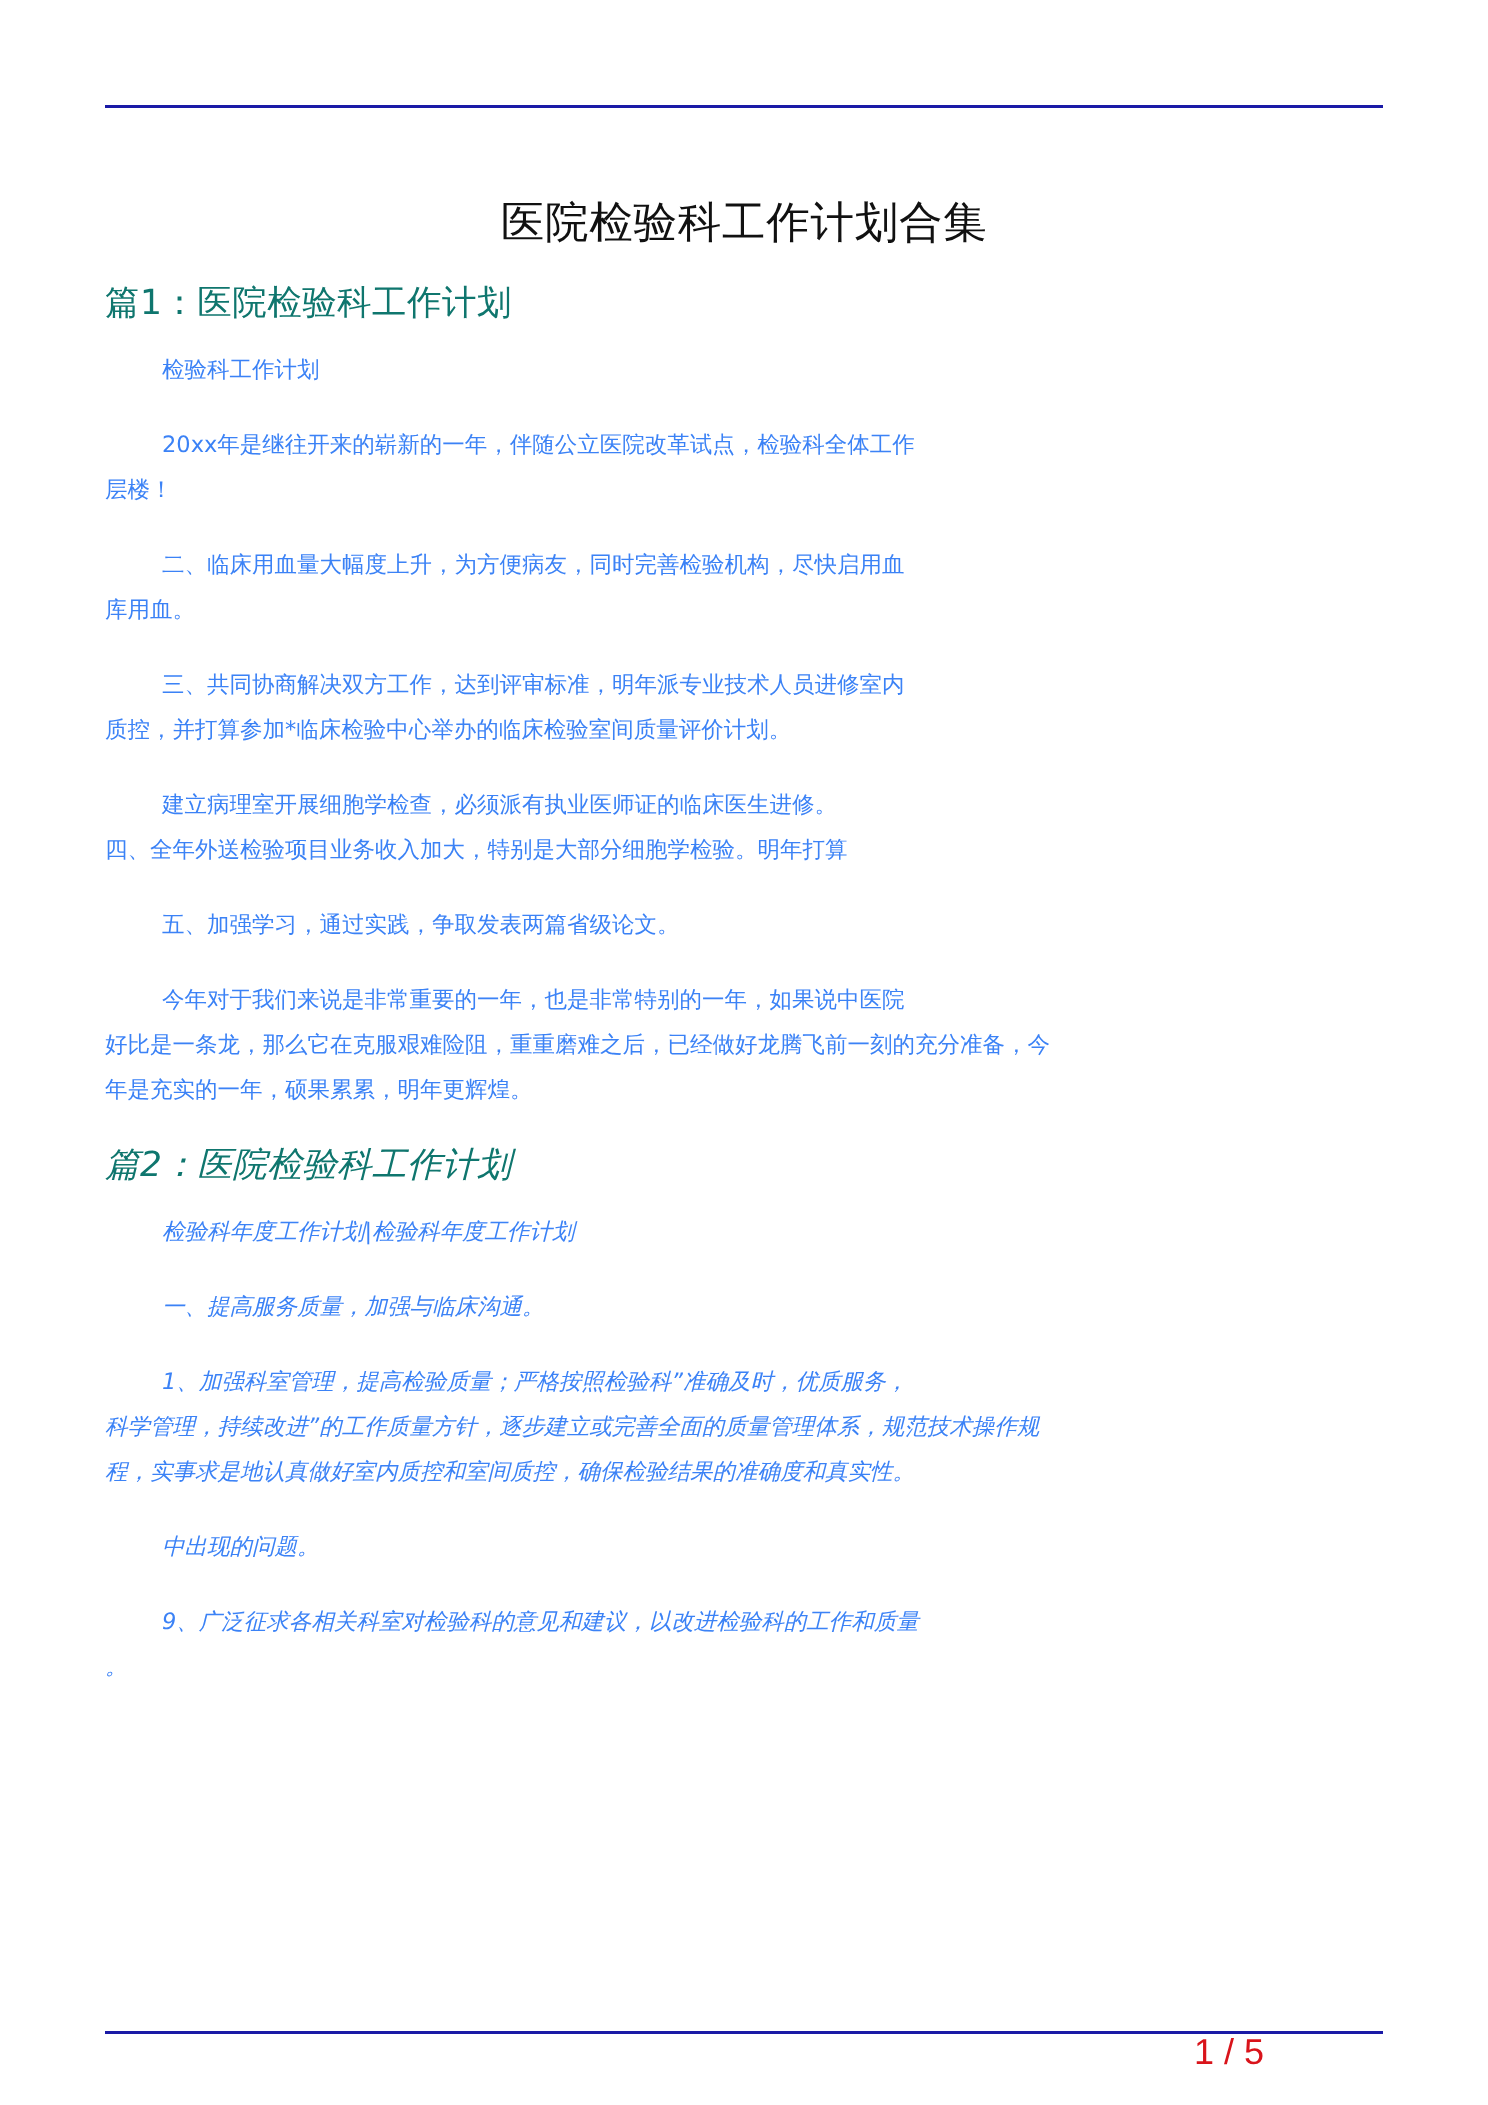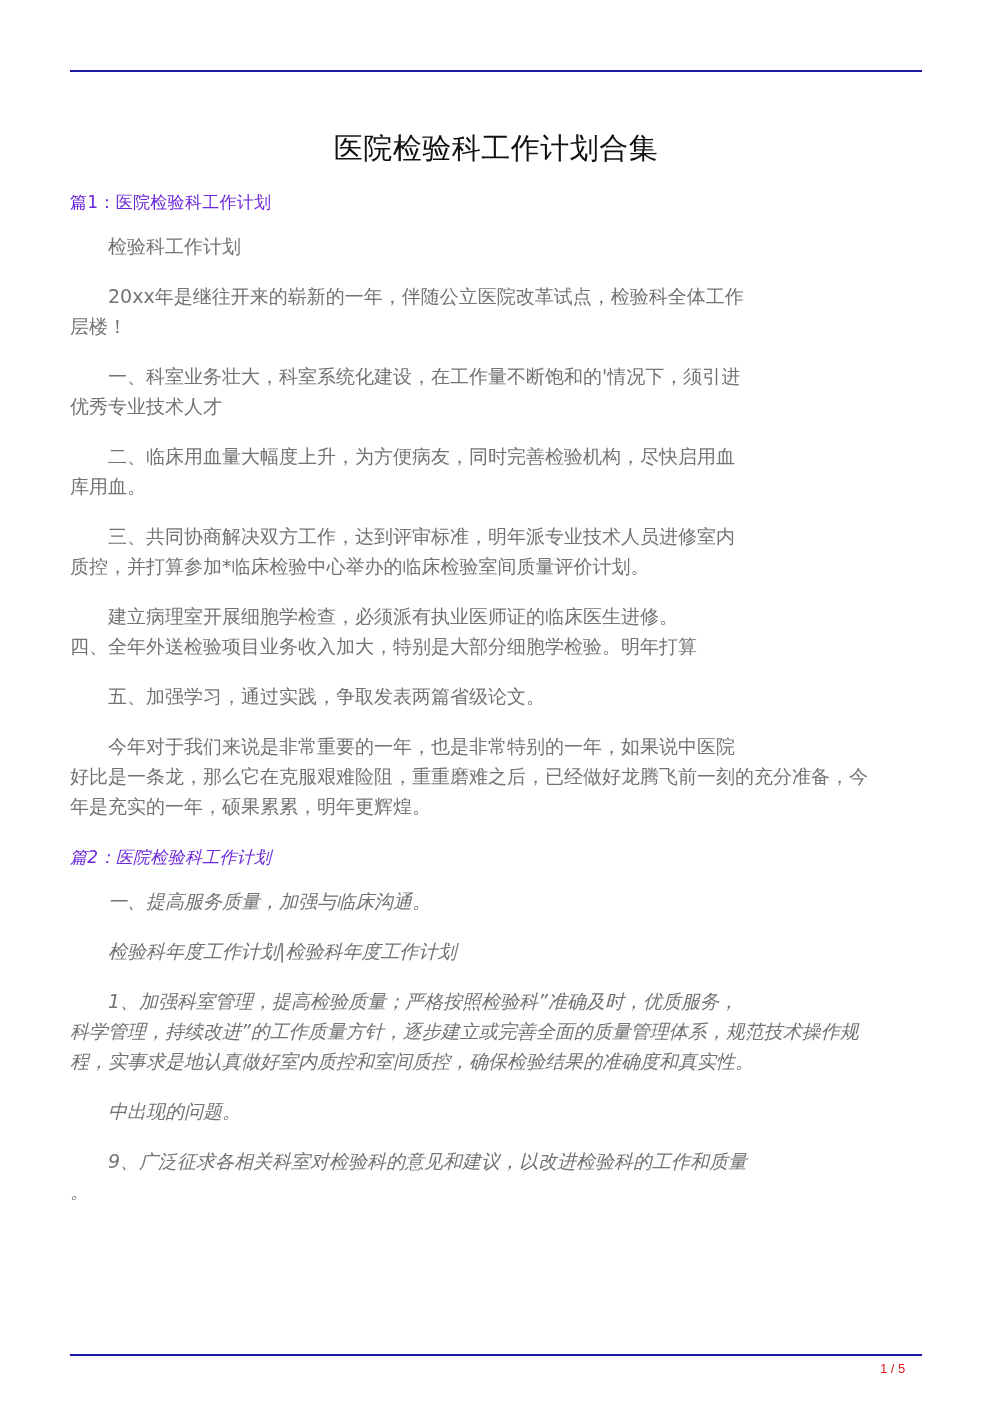--- a/index.html
+++ b/index.html
@@ -35,42 +35,42 @@
       color: #111111;
       letter-spacing: 0.5px;
     }
     .content {
       position: absolute;
       left: 70px;
       top: 186px;
       width: 845px;
     }
     .section-heading {
-      font-size: 17px;
+      font-size: 23px;
       line-height: 32px;
-      color: #6d28d9;
+      color: #0f766e;
       margin: 0 0 13px 0;
       letter-spacing: 0.3px;
     }
     .para {
-      font-size: 19px;
+      font-size: 15px;
       line-height: 30px;
       margin: 0 0 20px 0;
-      color: #737373;
+      color: #3b82f6;
       text-indent: 38px;
       word-break: break-all;
     }
     .para .line { display: block; }
     .para .line + .line { text-indent: 0; }
     .sec2 { margin-top: 8px; font-style: italic; }
     .page-num {
       position: absolute;
       top: 1357px;
-      left: 880px;
-      font-size: 13px;
+      left: 796px;
+      font-size: 24px;
       line-height: 24px;
       color: #d9141b;
       font-family: "Liberation Sans", sans-serif;
     }
   </style>
 </head>
 <body>
 
 <div class="rule top"></div>
 
@@ -80,24 +80,20 @@
 
   <section>
     <h2 class="section-heading" style="font-weight:normal;">篇1：医院检验科工作计划</h2>
 
     <p class="para">
       <span class="line">检验科工作计划</span>
     </p>
     <p class="para">
       <span class="line">20xx年是继往开来的崭新的一年，伴随公立医院改革试点，检验科全体工作</span>
       <span class="line">层楼！</span>
-    </p>
-    <p class="para">
-      <span class="line">一、科室业务壮大，科室系统化建设，在工作量不断饱和的'情况下，须引进</span>
-      <span class="line">优秀专业技术人才</span>
     </p>
     <p class="para">
       <span class="line">二、临床用血量大幅度上升，为方便病友，同时完善检验机构，尽快启用血</span>
       <span class="line">库用血。</span>
     </p>
     <p class="para">
       <span class="line">三、共同协商解决双方工作，达到评审标准，明年派专业技术人员进修室内</span>
       <span class="line">质控，并打算参加*临床检验中心举办的临床检验室间质量评价计划。</span>
     </p>
     <p class="para">
@@ -111,24 +107,24 @@
       <span class="line">今年对于我们来说是非常重要的一年，也是非常特别的一年，如果说中医院</span>
       <span class="line">好比是一条龙，那么它在克服艰难险阻，重重磨难之后，已经做好龙腾飞前一刻的充分准备，今</span>
       <span class="line">年是充实的一年，硕果累累，明年更辉煌。</span>
     </p>
   </section>
 
   <section class="sec2">
     <h2 class="section-heading" style="font-weight:normal;">篇2：医院检验科工作计划</h2>
 
     <p class="para">
-      <span class="line">一、提高服务质量，加强与临床沟通。</span>
+      <span class="line">检验科年度工作计划|检验科年度工作计划</span>
     </p>
     <p class="para">
-      <span class="line">检验科年度工作计划|检验科年度工作计划</span>
+      <span class="line">一、提高服务质量，加强与临床沟通。</span>
     </p>
     <p class="para">
       <span class="line">1、加强科室管理，提高检验质量；严格按照检验科”准确及时，优质服务，</span>
       <span class="line">科学管理，持续改进”的工作质量方针，逐步建立或完善全面的质量管理体系，规范技术操作规</span>
       <span class="line">程，实事求是地认真做好室内质控和室间质控，确保检验结果的准确度和真实性。</span>
     </p>
     <p class="para">
       <span class="line">中出现的问题。</span>
     </p>
     <p class="para">

